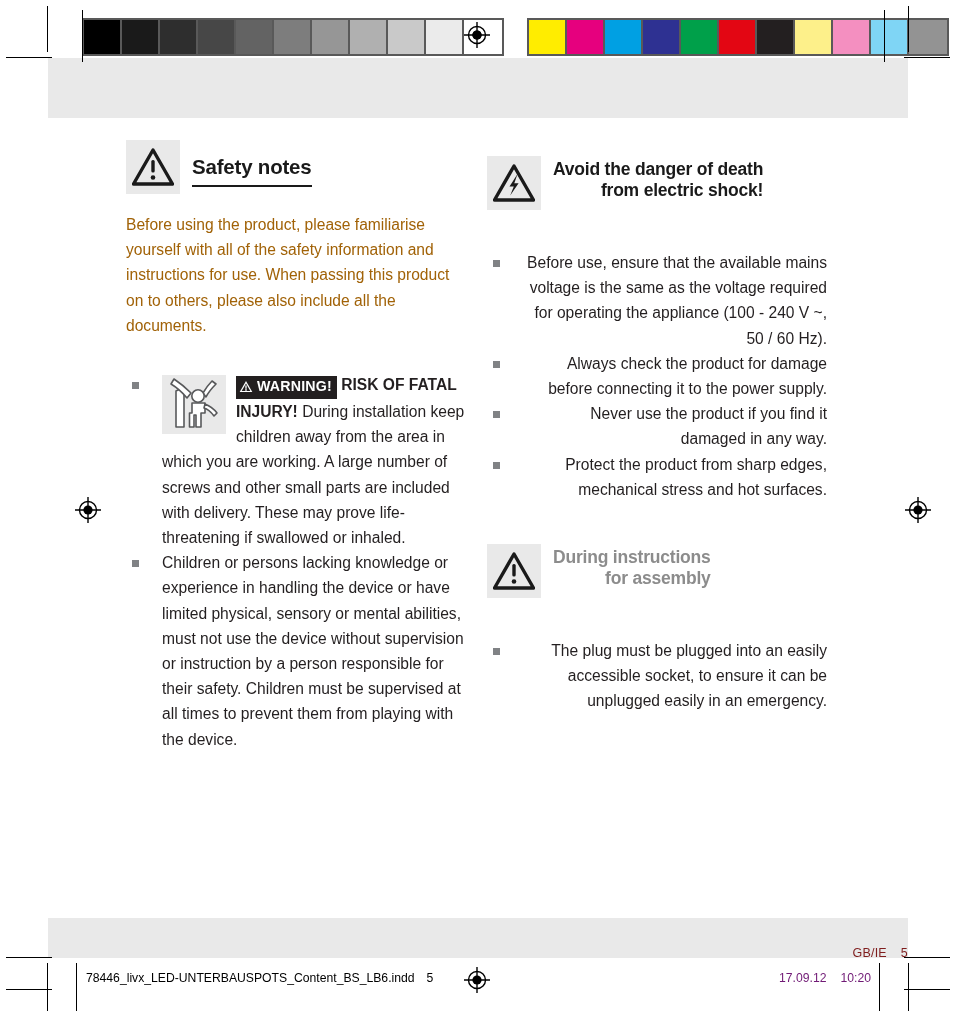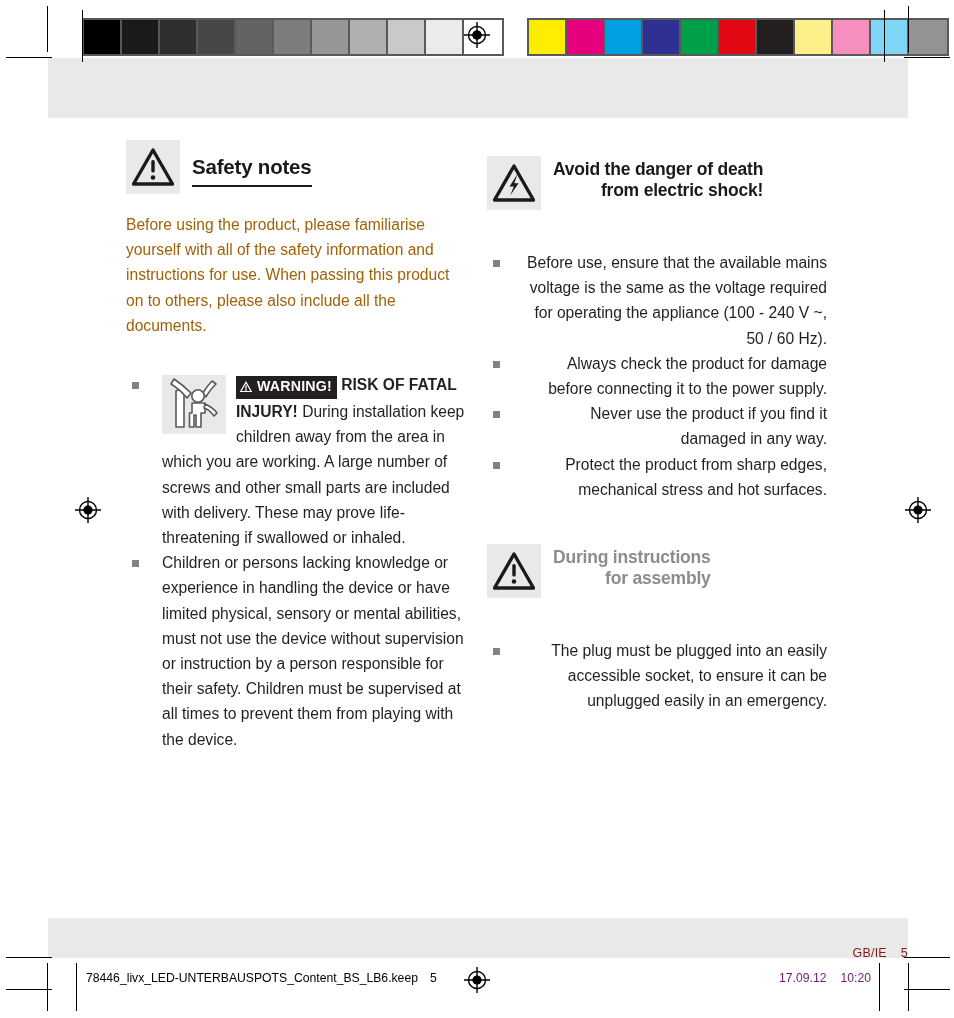--- a/index.html
+++ b/index.html
@@ -402,21 +402,21 @@
         </li>
       </ul>
 
     </div>
 
     <div class="page-num">
       <span>GB/IE</span><span class="pn">5</span>
     </div>
 
     <div class="slug-left">
-      <span>78446_livx_LED-UNTERBAUSPOTS_Content_BS_LB6.keep</span><span class="folio">5</span>
+      <span>78446_livx_LED-UNTERBAUSPOTS_Content_BS_LB6.indd</span><span class="folio">5</span>
     </div>
 
     <div class="slug-right">
       <span>17.09.12</span><span class="time">10:20</span>
     </div>
 
   </div>
 </div>
 
 </body></html>

